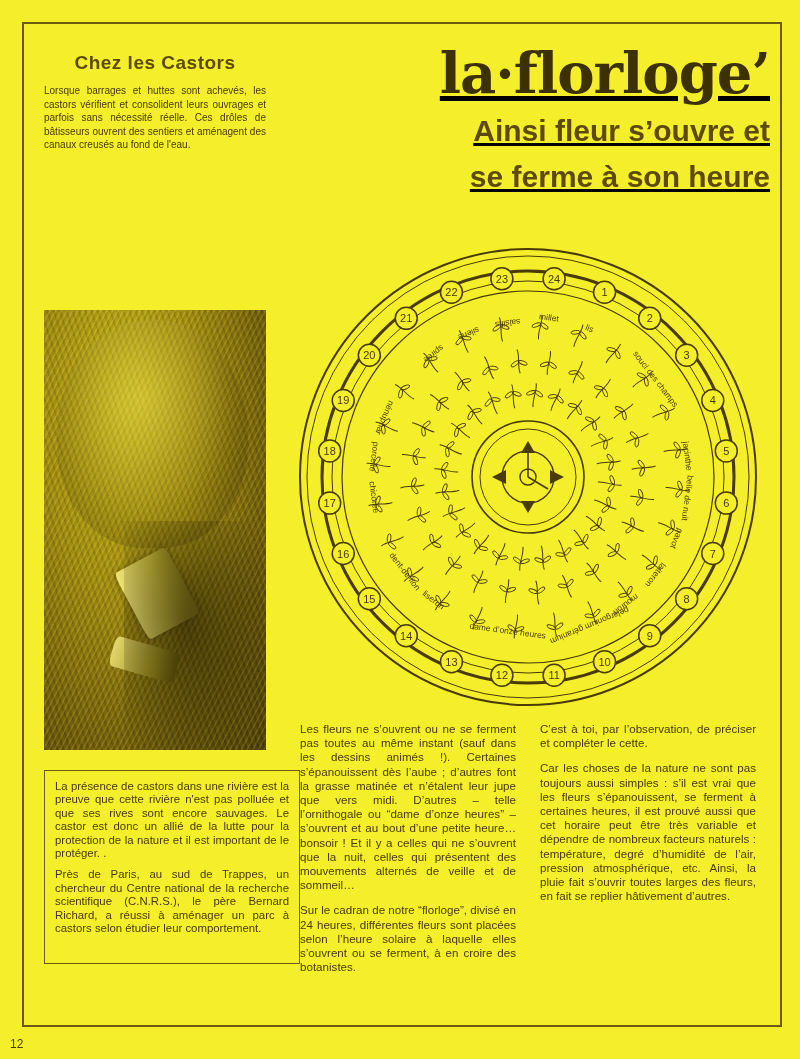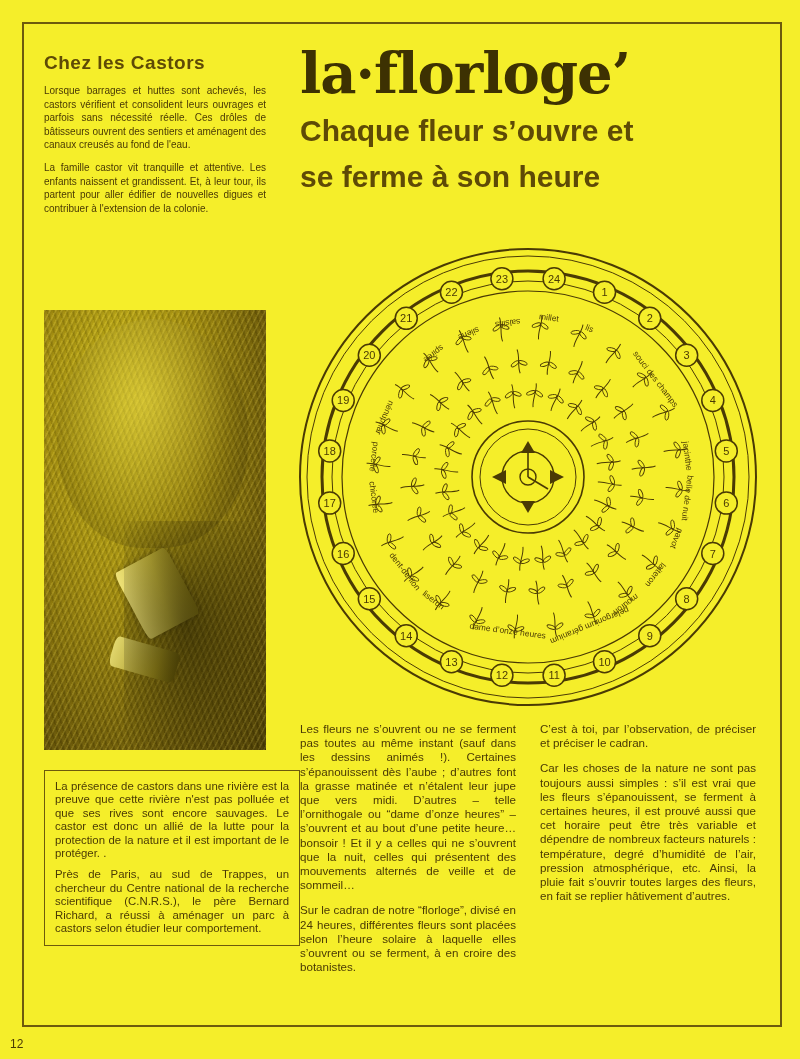--- a/index.html
+++ b/index.html
@@ -38,20 +38,21 @@
     top: 52px;
     width: 222px;
   }
   .kicker {
     font-family: "Liberation Sans", sans-serif;
     font-size: 19px;
     font-weight: bold;
     color: #5e4a06;
     letter-spacing: 0.5px;
     margin: 0 0 10px 0;
+    text-align: center;
   }
   .body-text {
     font-size: 10px;
     line-height: 13.6px;
     color: #4a3a04;
     text-align: justify;
     margin: 0 0 9px 0;
   }
 
   .photo {
@@ -111,38 +112,39 @@
     background: radial-gradient(ellipse at 40% 40%, rgba(20,16,0,0.55), rgba(20,16,0,0) 70%);
   }
 
   .boxed {
     position: absolute;
     left: 44px;
     top: 770px;
     width: 256px;
     border: 1.5px solid #6d5a0c;
     box-sizing: border-box;
-    padding: 9px 10px 10px 10px;
+    padding: 9px 10px 28px 10px;
   }
   .boxed p {
     font-size: 11.4px;
     line-height: 13.4px;
     color: #4a3a04;
     text-align: justify;
     margin: 0 0 8px 0;
   }
   .boxed p:last-child { margin-bottom: 0; }
 
   
   .masthead {
     position: absolute;
     left: 300px;
     top: 44px;
     width: 470px;
-    text-align: left;
+    text-align: right;
+    text-decoration: underline;
   }
   .logo {
     font-family: "DejaVu Serif", serif;
     font-weight: bold;
     font-size: 56px;
     line-height: 58px;
     color: #3d3102;
     letter-spacing: -1px;
     margin: 0;
   }
@@ -192,39 +194,38 @@
 </style>
 </head>
 <body>
 
 <div id="page">
   <div id="frame"></div>
 
   <div class="col-left">
     <h2 class="kicker">Chez les Castors</h2>
     <p class="body-text">Lorsque barrages et huttes sont achevés, les castors vérifient et consolident leurs ouvrages et parfois sans nécessité réelle. Ces drôles de bâtisseurs ouvrent des sentiers et aménagent des canaux creusés au fond de l'eau.</p>
-    <p class="body-text">La famille castor vit tranquille et attentive. Les enfants naissent et grandissent. Et, à leur tour, ils partent pour aller édifier de nouvelles digues et contribuer à l'extension de la colonie.</p>
   </div>
 
   <div class="photo">
     <div class="fur"></div>
     <div class="head"></div>
     <div class="stick"></div>
     <div class="stick2"></div>
     <div class="dark"></div>
   </div>
 
   <div class="boxed">
     <p>La présence de castors dans une rivière est la preuve que cette rivière n'est pas polluée et que ses rives sont encore sauvages. Le castor est donc un allié de la lutte pour la protection de la nature et il est important de le protéger. .</p>
     <p>Près de Paris, au sud de Trappes, un chercheur du Centre national de la recherche scientifique (C.N.R.S.), le père Bernard Richard, a réussi à aménager un parc à castors selon étudier leur comportement.</p>
   </div>
 
   <div class="masthead">
     <div class="logo">la·florloge’</div>
-    <div class="headline">Chaque fleur s’ouvre et</div>
+    <div class="headline">Ainsi fleur s’ouvre et</div>
     <div class="headline">se ferme à son heure</div>
   </div>
 
   <div class="wheel-wrap">
     <svg class="wheel-svg" width="472" height="462" viewBox="0 0 472 462">
       <g>
         <circle cx="236" cy="231" r="228" fill="none" stroke="#4a3a04" stroke-width="2"></circle>
         <circle cx="236" cy="231" r="221" fill="none" stroke="#4a3a04" stroke-width="1"></circle>
         <circle cx="236" cy="231" r="206" fill="none" stroke="#4a3a04" stroke-width="3"></circle>
         <circle cx="236" cy="231" r="196" fill="none" stroke="#4a3a04" stroke-width="1"></circle>
@@ -674,18 +675,18 @@
         </g>
     </svg>
   </div>
 
   <div class="col-b" id="colB1">
     <p>Les fleurs ne s’ouvrent ou ne se ferment pas toutes au même instant (sauf dans les dessins animés !). Certaines s’épanouissent dès l’aube ; d’autres font la grasse matinée et n’étalent leur jupe que vers midi. D’autres – telle l’ornithogale ou “dame d’onze heures” – s’ouvrent et au bout d’une petite heure… bonsoir ! Et il y a celles qui ne s’ouvrent que la nuit, celles qui présentent des mouvements alternés de veille et de sommeil…</p>
     <p>Sur le cadran de notre “florloge”, divisé en 24 heures, différentes fleurs sont placées selon l’heure solaire à laquelle elles s’ouvrent ou se ferment, à en croire des botanistes.</p>
   </div>
 
   <div class="col-b" id="colB2">
-    <p>C’est à toi, par l’observation, de préciser et préciser le cadran.</p>
+    <p>C’est à toi, par l’observation, de préciser et compléter le cette.</p>
     <p>Car les choses de la nature ne sont pas toujours aussi simples : s’il est vrai que les fleurs s’épanouissent, se ferment à certaines heures, il est prouvé aussi que cet horaire peut être très variable et dépendre de nombreux facteurs naturels : température, degré d’humidité de l’air, pression atmosphérique, etc. Ainsi, la pluie fait s’ouvrir toutes larges des fleurs, en fait se replier hâtivement d’autres.</p>
   </div>
 
   <div class="page-num">12</div>
 </div>
 
 </body></html>

